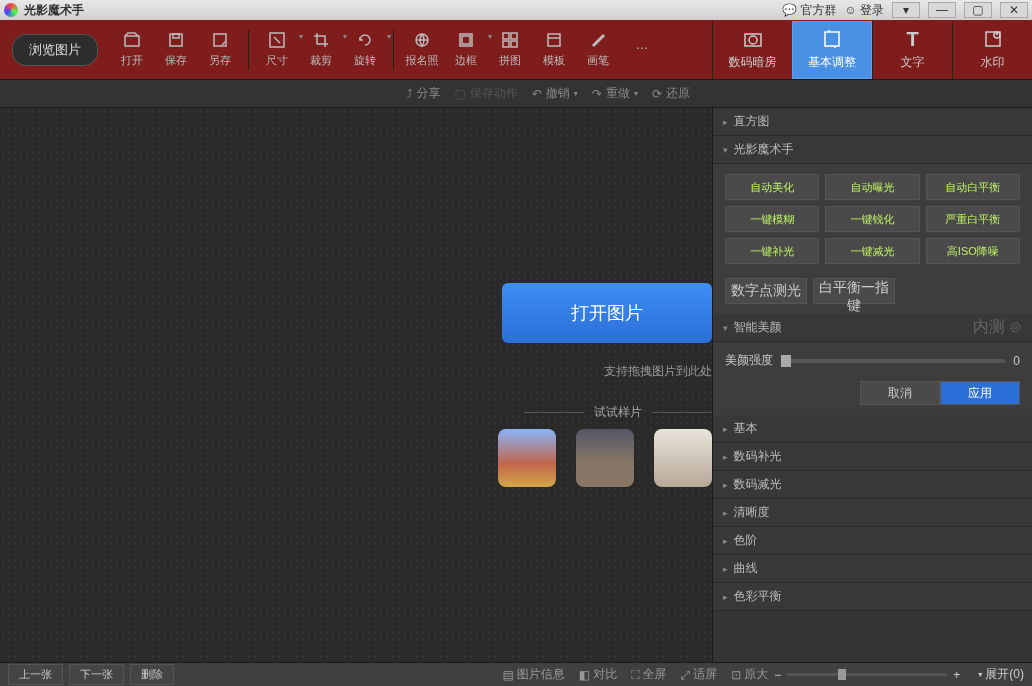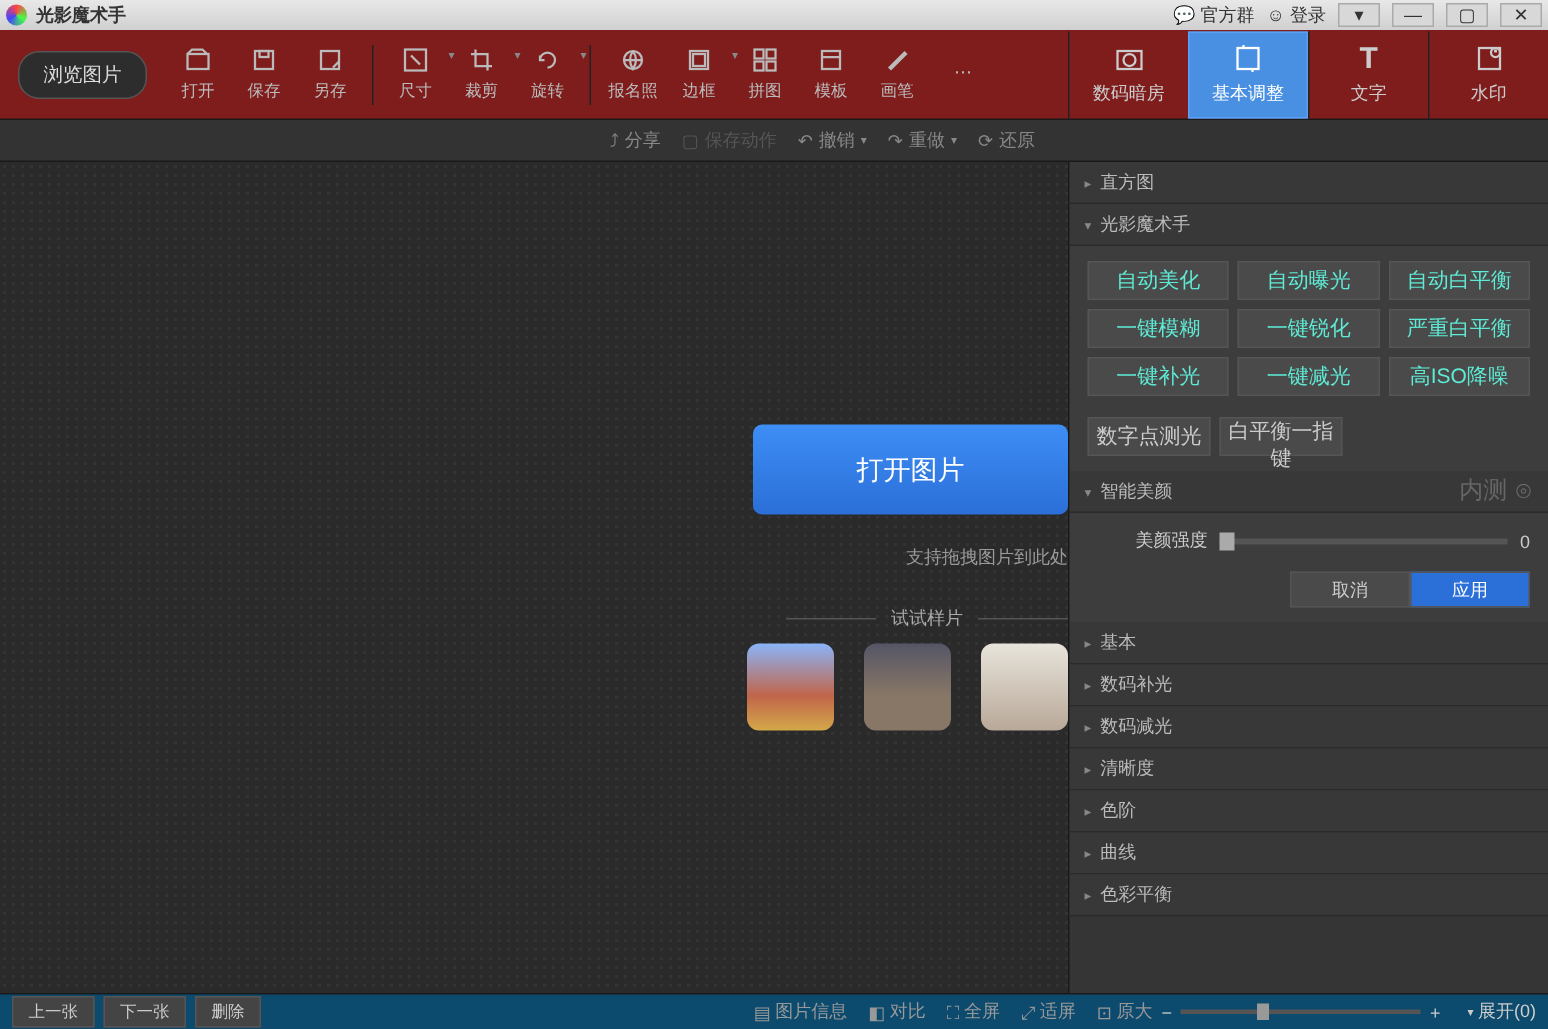--- a/index.html
+++ b/index.html
@@ -37,32 +37,32 @@
 .s1 { background: linear-gradient(#8ab4f8, #c1654a 60%, #d4a84a); }
 .s2 { background: linear-gradient(#556, #887766 60%); }
 .s3 { background: linear-gradient(#e8e4db, #b8a898); }
 
 .sidebar { width: 320px; background: #353535; border-left: 1px solid #1a1a1a; overflow-y: auto; }
 .panel-header { height: 28px; display: flex; align-items: center; padding: 0 10px; background: #383838; border-bottom: 1px solid #2a2a2a; cursor: pointer; color: #bbb; }
 .panel-header .tri { margin-right: 6px; font-size: 9px; color: #888; }
 .panel-header .extra { margin-left: auto; color: #666; font-size: 16px; }
 .panel-body { padding: 10px 12px; background: #3d3d3d; }
 .btn-grid { display: grid; grid-template-columns: repeat(3, 1fr); gap: 6px; }
-.btn-grid button { height: 26px; background: #4a4a4a; border: 1px solid #555; color: #5eead4; font-size: 14px; cursor: pointer; }
+.btn-grid button { height: 26px; background: #4a4a4a; border: 1px solid #555; color: #bef264; font-size: 11px; cursor: pointer; }
 .btn-row2 { display: flex; gap: 6px; margin-top: 14px; }
 .btn-row2 button { height: 26px; width: 82px; background: #4a4a4a; border: 1px solid #555; color: #ccc; font-size: 14px; cursor: pointer; }
-.slider-row { display: flex; align-items: center; gap: 8px; margin-bottom: 12px; margin-left: 32px; }
+.slider-row { display: flex; align-items: center; gap: 8px; margin-bottom: 12px; }
 .slider-row .track { flex: 1; height: 4px; background: #555; position: relative; }
 .slider-row .thumb { position: absolute; left: 0; top: -4px; width: 10px; height: 12px; background: #aaa; }
 .apply-row { display: flex; justify-content: flex-end; gap: 0; }
 .apply-row button { width: 80px; height: 24px; border: 1px solid #555; font-size: 12px; cursor: pointer; }
 .apply-row .cancel { background: #4a4a4a; color: #ccc; }
 .apply-row .apply { background: #2b6fd8; color: #fff; }
 
-.statusbar { height: 24px; background: #0c4a6e; display: flex; align-items: center; padding: 0 8px; gap: 6px; border-top: 1px solid #1a1a1a; }
+.statusbar { height: 24px; background: #404040; display: flex; align-items: center; padding: 0 8px; gap: 6px; border-top: 1px solid #1a1a1a; }
 .statusbar .nav-btn { padding: 2px 10px; background: #444; border: 1px solid #555; color: #ccc; cursor: pointer; font-size: 11px; }
 .statusbar .mid { flex: 1; display: flex; justify-content: flex-end; gap: 14px; color: #999; }
 .statusbar .sb { display: flex; align-items: center; gap: 3px; cursor: pointer; }
 .statusbar .zoom { display: flex; align-items: center; gap: 6px; }
 .statusbar .ztrack { width: 160px; height: 3px; background: #555; position: relative; }
 .statusbar .zthumb { position: absolute; left: 32%; top: -4px; width: 8px; height: 11px; background: #999; }
 svg { stroke: currentColor; fill: none; stroke-width: 1.5; }
 </style>
 </head>
 <body>

